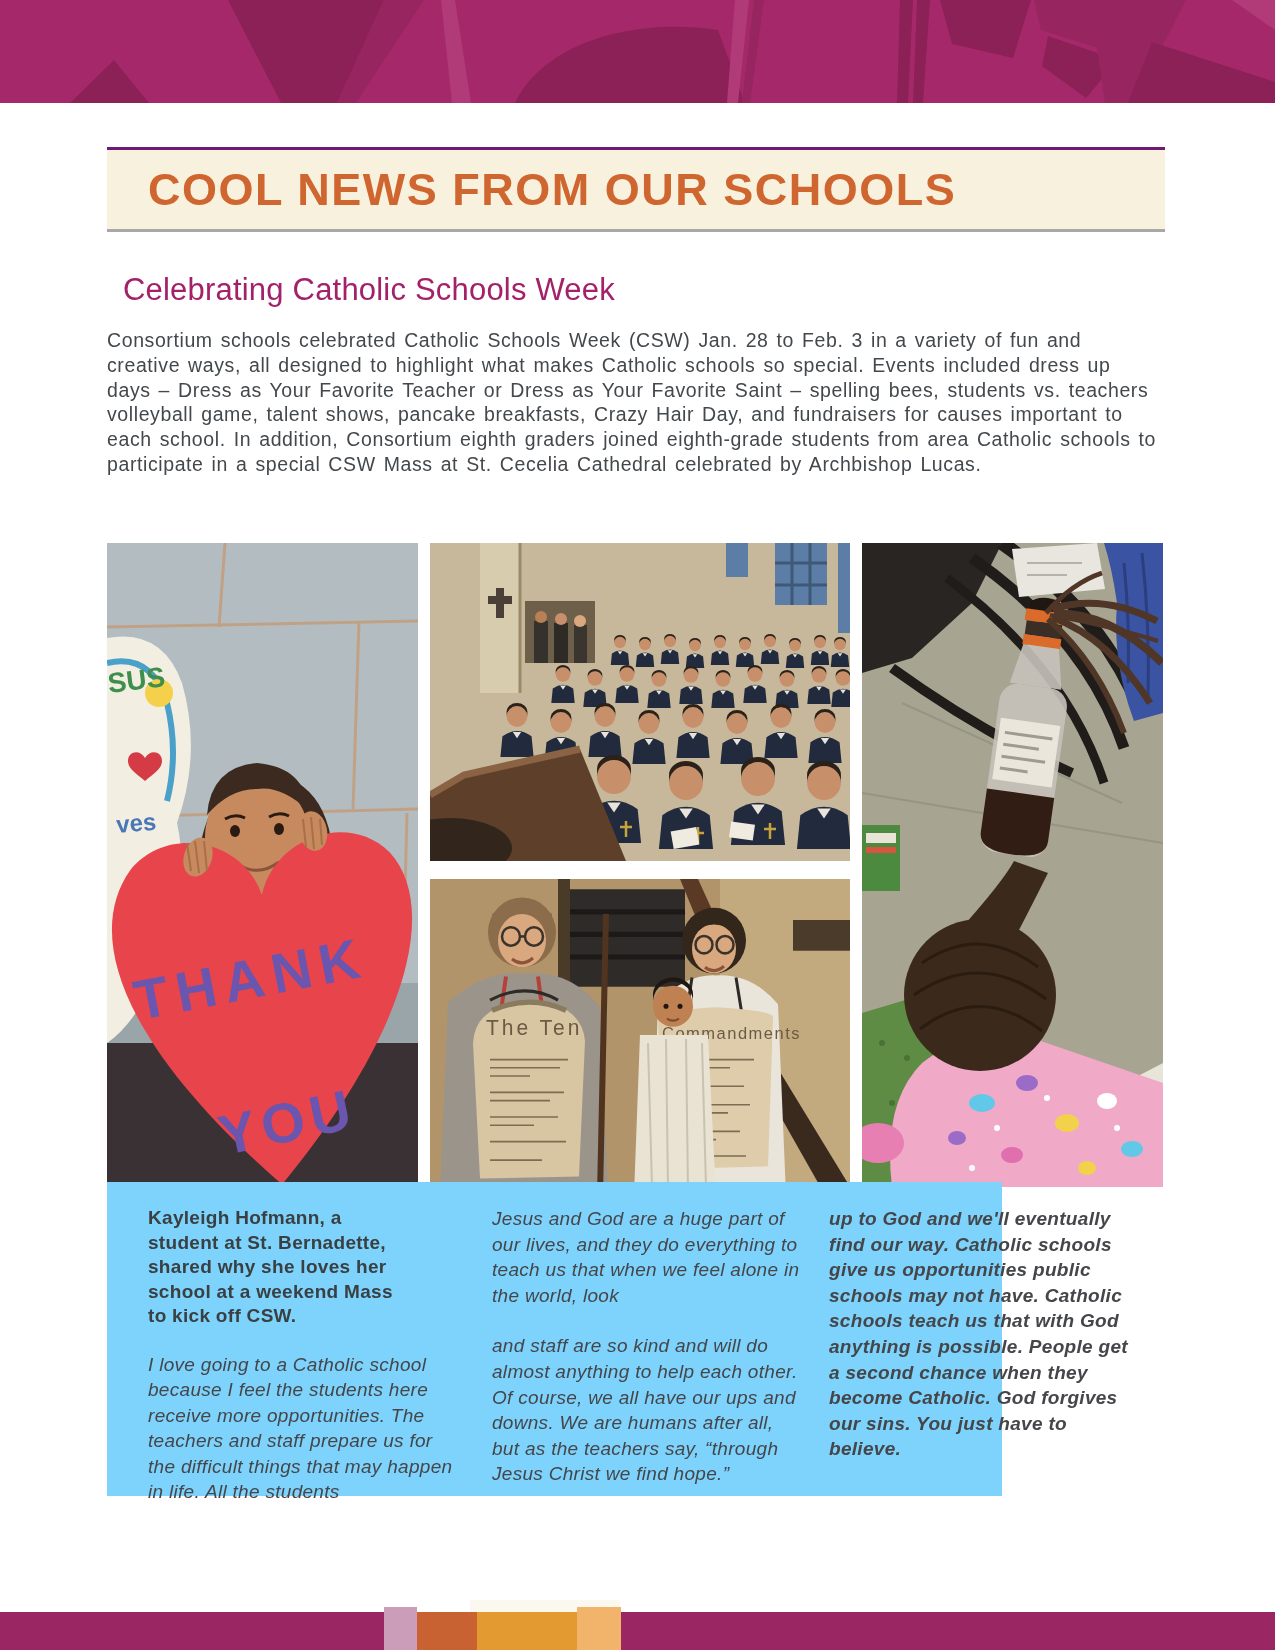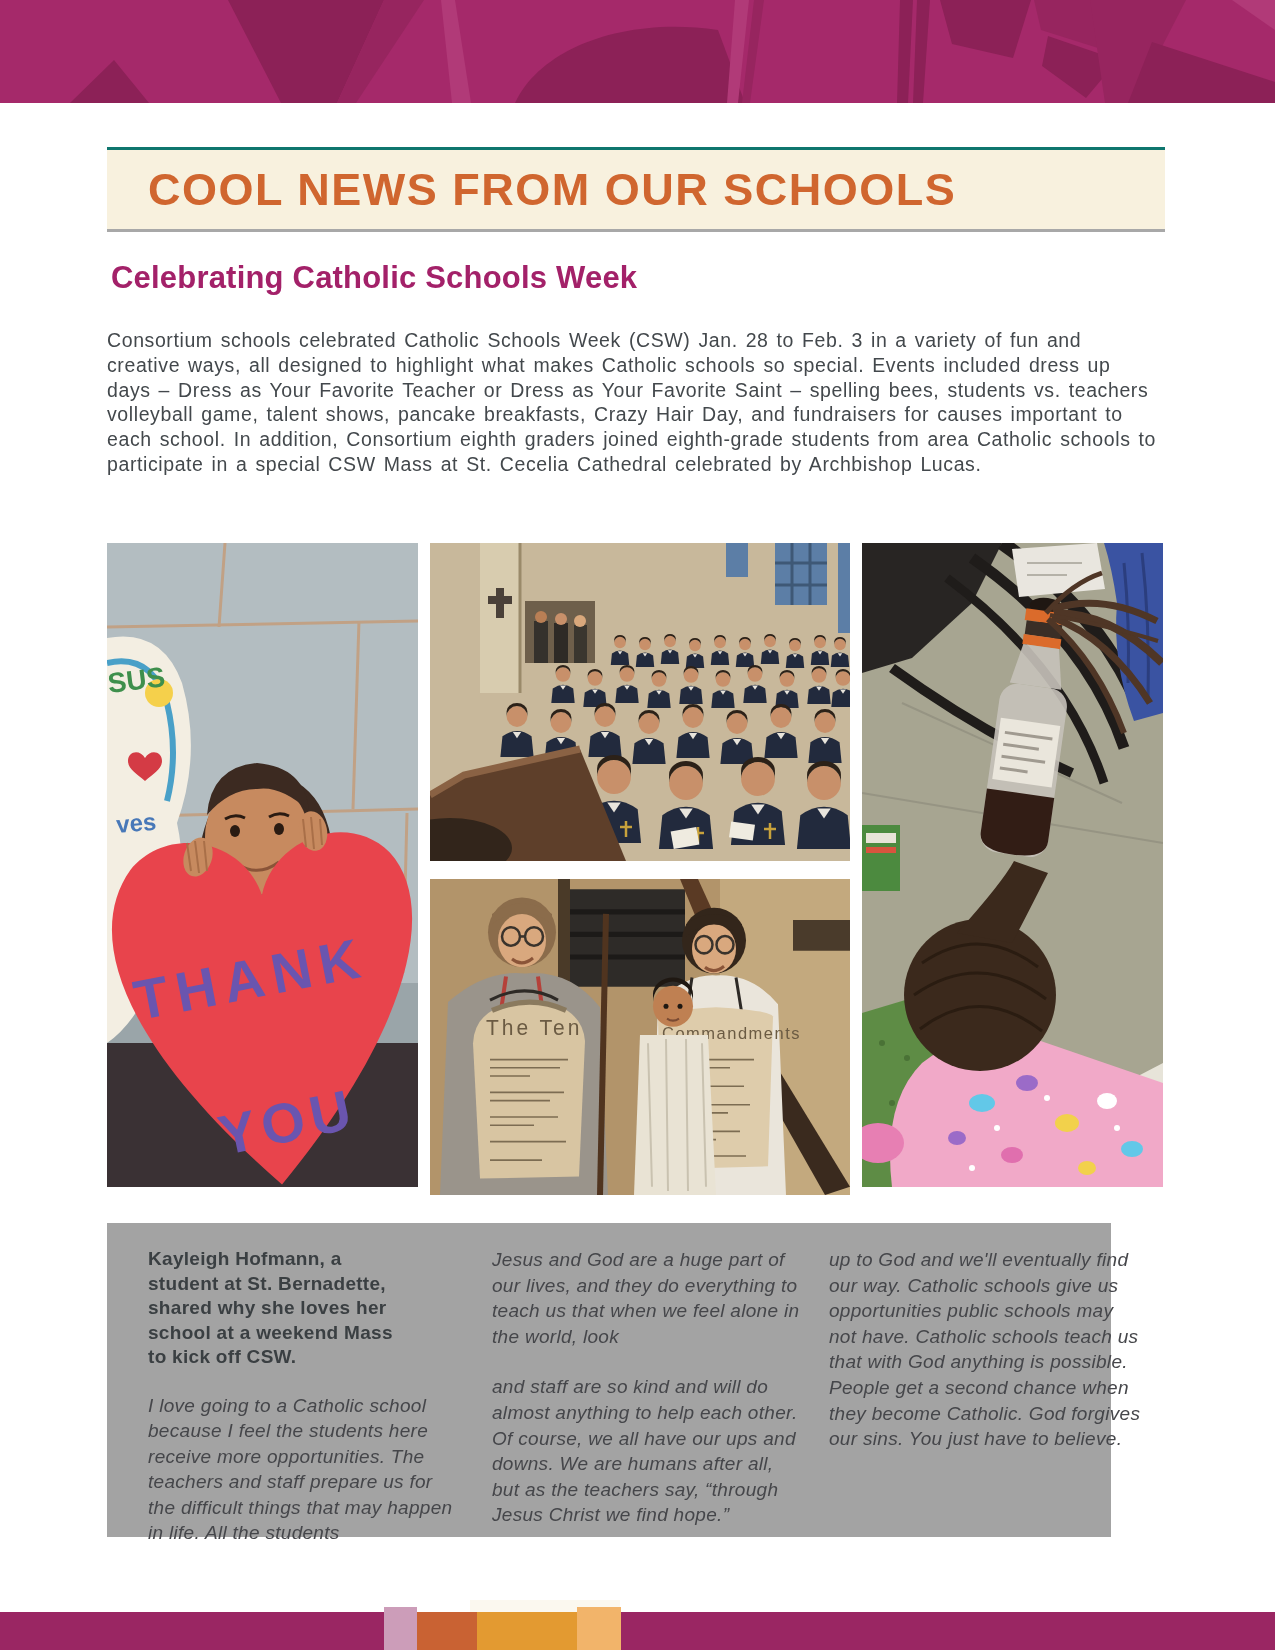--- a/index.html
+++ b/index.html
@@ -4,42 +4,42 @@
 <style>
   html,body{margin:0;padding:0;background:#ffffff;}
   body{width:1275px;height:1650px;position:relative;font-family:"Liberation Sans",sans-serif;overflow:hidden;}
   .page{position:absolute;inset:0;width:1275px;height:1650px;background:#ffffff;overflow:hidden;}
 
   
   .banner{position:absolute;left:0;top:0;width:1275px;height:103px;display:block;}
 
   
   .header-bar{position:absolute;left:107px;top:147px;width:1058px;height:79px;background:#F8F1DE;
-    border-top:3px solid #0f766e;border-bottom:3px solid #A8A8A8;display:flex;align-items:center;box-sizing:content-box;}
+    border-top:3px solid #701a75;border-bottom:3px solid #A8A8A8;display:flex;align-items:center;box-sizing:content-box;}
   .header-bar h1{margin:0 0 0 41px;font-size:45px;font-weight:bold;color:#D0662F;letter-spacing:1.5px;}
 
-  .article-heading{position:absolute;left:107px;top:256px;margin:4px;font-size:31px;font-weight:bold;color:#A32169;letter-spacing:0.2px;}
+  .article-heading{position:absolute;left:107px;top:256px;margin:16px;font-size:31px;font-weight:normal;color:#A32169;letter-spacing:0.2px;}
 
   .body-text{position:absolute;left:107px;top:328px;width:1052px;margin:0;font-size:19.5px;line-height:24.8px;
     color:#43484C;letter-spacing:0.6px;word-spacing:2px;}
 
   
   .photo{position:absolute;overflow:hidden;}
   .photo svg{display:block;width:100%;height:100%;}
   .photo-heart{left:107px;top:543px;width:311px;height:644px;}
   .photo-mass{left:430px;top:543px;width:420px;height:318px;}
   .photo-commandments{left:430px;top:879px;width:420px;height:316px;}
   .photo-hair{left:862px;top:543px;width:301px;height:644px;}
 
   
-  .quote-box{position:absolute;left:107px;top:1223px;width:1004px;height:314px;background:#a3a3a3;}
+  .quote-box{position:absolute;left:107px;top:1182px;width:895px;height:314px;background:#7dd3fc;}
   .qcol{position:absolute;top:24px;width:312px;}
   .qcol1{left:41px;}
   .qcol2{left:385px;}
-  .qcol3{left:722px;}
+  .qcol3{left:722px;font-weight:bold;}
   .q-intro{font-weight:bold;font-size:19px;line-height:24.5px;color:#3A3F42;margin:0 0 23px 0;max-width:260px;letter-spacing:0.3px;}
   .q-text{font-style:italic;font-size:19px;line-height:25.6px;color:#45464A;margin:0 0 25px 0;letter-spacing:0.3px;}
 
   
   .footer-glow{position:absolute;left:470px;top:1600px;width:150px;height:14px;background:#FBF8EF;}
   .footer-bar{position:absolute;left:0;top:1612px;width:1275px;height:38px;background:#9A2663;}
   .sq{position:absolute;}
   .sq-mauve{left:384px;top:1607px;width:33px;height:43px;background:#CC9DB9;}
   .sq-dkorange{left:417px;top:1612px;width:60px;height:38px;background:#C96233;}
   .sq-amber{left:477px;top:1612px;width:100px;height:38px;background:#E39A31;}

